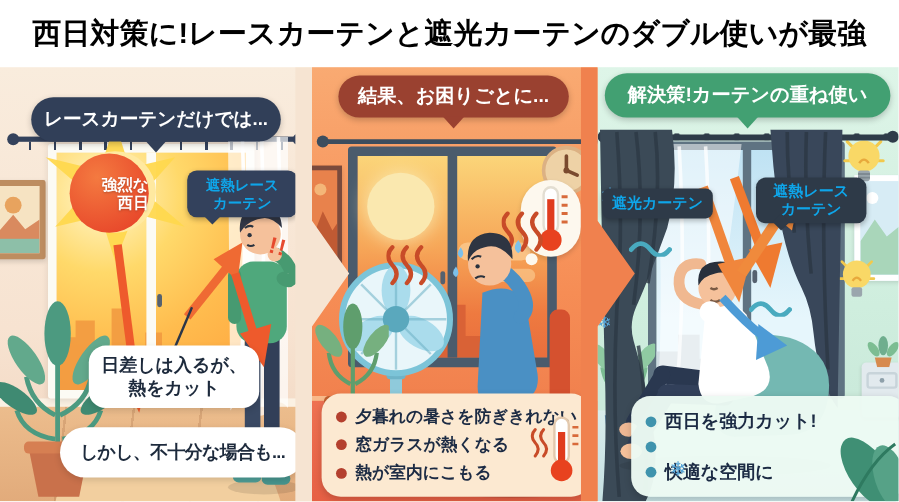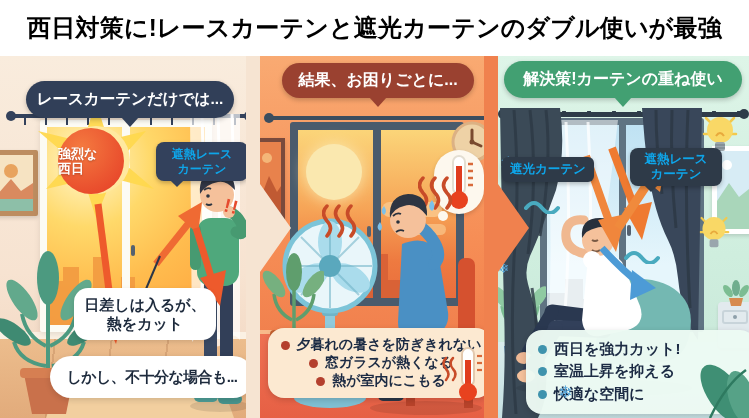--- a/index.html
+++ b/index.html
@@ -52,39 +52,39 @@
   .handle{position:absolute;width:4px;height:11px;background:#55616f;border-radius:2px;}
   
   #floor1{left:0;top:282px;width:260px;height:80px;background:linear-gradient(180deg,#ecbd8d,#e2ab7b);z-index:0;}
   #floor1::before{content:"";position:absolute;inset:0;background:repeating-linear-gradient(97deg,transparent 0 54px,rgba(150,90,50,.22) 54px 56px);}
   #base1{left:0;top:276px;width:260px;height:7px;background:#fbf1e3;z-index:0;}
   #rug1{left:46px;top:314px;width:188px;height:48px;background:#f2cf9f;clip-path:polygon(9% 0,91% 0,100% 100%,0 100%);z-index:0;}
   #floor2{left:0;top:274px;width:238px;height:88px;background:linear-gradient(180deg,#ee7152,#e65f44);border-top:4px solid #f8b98a;z-index:0;}
   #floor3{left:0;top:286px;width:251px;height:76px;background:linear-gradient(180deg,#d9ecec,#c6e0e2);z-index:0;}
   
   #sunlabel{left:58px;top:72px;width:66px;height:66px;border-radius:50%;z-index:4;display:flex;flex-direction:column;
-    align-items:flex-start;justify-content:center;background:radial-gradient(circle at 35% 30%,#f47a40,#e8492b 78%);
+    align-items:flex-end;justify-content:center;background:radial-gradient(circle at 35% 30%,#f47a40,#e8492b 78%);
     color:#fff;font-size:13px;font-weight:700;line-height:15px;text-shadow:0 1px 2px rgba(0,0,0,.25);}
   
   .dlabel{position:absolute;background:#33415c;color:#0ea5e9;font-weight:700;text-align:center;border-radius:8px;z-index:6;
     box-shadow:0 2px 4px rgba(0,0,0,.25);}
   .dlabel .tail{position:absolute;bottom:-4px;left:16px;width:10px;height:10px;background:inherit;transform:rotate(45deg);}
   #lace1label{left:156px;top:86px;width:88px;padding:5px 2px;font-size:12px;line-height:14.5px;}
   #blk3label{left:4px;top:101px;padding:4px 8px;font-size:12.5px;background:#2e3a48;white-space:nowrap;border-radius:6px;}
   #lace3label{left:132px;top:92px;width:88px;padding:4px 2px;font-size:12.5px;line-height:15px;background:#2e3a48;}
   
   #note1{left:74px;top:232px;width:134px;background:#fff;border-radius:14px;padding:7px 4px;z-index:6;
     font-size:15px;font-weight:700;color:#1d2a3c;text-align:center;line-height:19px;box-shadow:0 2px 5px rgba(0,0,0,.12);white-space:nowrap;}
   #foot1{left:50px;top:300px;width:204px;height:42px;background:#fff;border-radius:22px;display:flex;align-items:center;
     justify-content:center;font-size:15px;font-weight:700;color:#1d2a3c;letter-spacing:-.6px;z-index:7;
     box-shadow:0 2px 6px rgba(0,0,0,.14);white-space:nowrap;}
   
   .bbox{position:absolute;border-radius:16px;display:flex;flex-direction:column;justify-content:space-around;
     padding:8px 10px 8px 12px;box-sizing:border-box;z-index:6;box-shadow:0 2px 6px rgba(0,0,0,.16);}
-  #bbox2{left:8px;top:272px;width:224px;height:70px;background:#fce9d1;align-items:center;}
+  #bbox2{left:8px;top:272px;width:224px;height:86px;background:#fce9d1;}
   #bbox3{left:8px;top:274px;width:230px;height:84px;background:rgba(236,250,243,.97);margin-left:20px;}
   .brow{display:flex;align-items:center;gap:7px;}
   .dot{width:9px;height:9px;border-radius:50%;flex:none;}
   #bbox2 .dot{background:#b4402e;} #bbox3 .dot{background:#3f93ad;}
   .btxt{font-weight:700;color:#1c2b44;white-space:nowrap;}
   #bbox2 .btxt{font-size:14px;} #bbox3 .btxt{font-size:15px;}
   
   #clock2{left:190px;top:64px;z-index:2;}
   #balloon2{left:174px;top:94px;width:50px;height:64px;background:#fdf8ee;border-radius:25px;z-index:3;
     display:flex;align-items:center;justify-content:center;box-shadow:0 2px 4px rgba(0,0,0,.15);}
@@ -516,21 +516,20 @@
         <path d="M60,64 Q76,30 96,16" stroke="#2e7a60" stroke-width="2.5" fill="none"></path>
       </svg>
 
       <div class="bbox" id="bbox3">
         <div class="brow">
           <span class="dot"></span>
           <span class="btxt">西日を強力カット!</span>
         </div>
         <div class="brow">
           <span class="dot"></span>
-          <span class="btxt">室温上昇を抑える</span>
         </div>
         <div class="brow">
           <span class="dot"></span>
           <span class="btxt">快適な空間に</span>
         </div>
       </div>
 
       <div class="hdr hdr-green" id="h3">解決策!カーテンの重ね使い</div>
       <div class="rod abs" id="rod3"></div>
       <div class="abs" id="rings3"></div>

